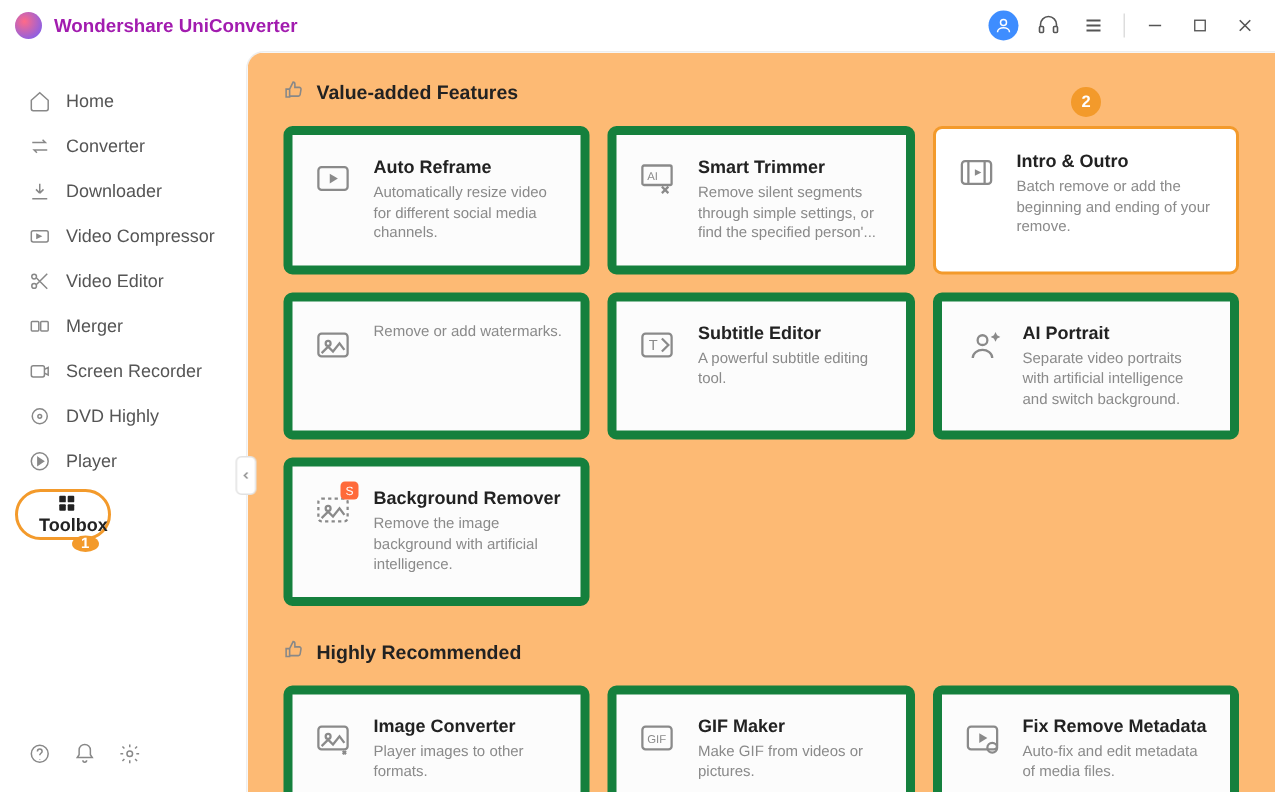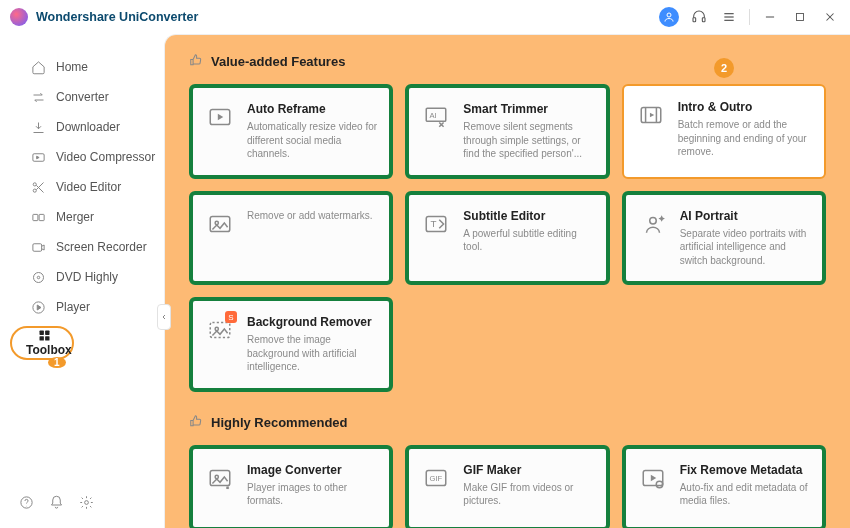--- a/index.html
+++ b/index.html
@@ -10,29 +10,29 @@
 }
 .titlebar {
   height: 34px; display: flex; align-items: center; padding: 0 10px;
   border-bottom: 1px solid transparent;
 }
 .logo {
   width: 18px; height: 18px; border-radius: 50%;
   background: radial-gradient(circle at 35% 35%, #ff6a88, #6a5cff);
   margin-right: 8px;
 }
-.app-title { font-weight: 600; font-size: 12.5px; color: #0c4a6e; }
+.app-title { font-weight: 600; font-size: 12.5px; color: #a21caf; }
 .titlebar-right { margin-left: auto; display: flex; align-items: center; gap: 10px; }
 .tbtn { width: 20px; height: 20px; display:flex;align-items:center;justify-content:center; color:#555; cursor:pointer; }
 .avatar-btn { width: 20px; height: 20px; border-radius: 50%; background:#3e8dff; color:#fff; font-size:11px; display:flex;align-items:center;justify-content:center; }
 .container { display:flex; height: calc(100% - 34px); }
 .sidebar { width: 164px; padding: 18px 0 8px 0; display:flex; flex-direction:column; position:relative; }
 .nav { list-style:none; flex:1; }
 .nav li {
-  height: 30px; display:flex; align-items:center; padding-left:30px; gap:10px;
+  height: 30px; display:flex; align-items:center; padding-left:18px; gap:10px;
   font-size:12px; color:#555; cursor:pointer;
 }
 .nav li .nicon { width:16px; height:16px; color:#888; display:flex; align-items:center; justify-content:center; }
 .active-wrap {
   border: 2px solid #f39a2b; border-radius: 18px; margin: 0 10px;
   display:flex; align-items:center; height: 34px; padding-left: 6px; position:relative;flex-direction:column;
 }
 .badge-marker {
   width: 18px; height:18px; border-radius:50%; background:#f39a2b; color:#fff;
   display:flex; align-items:center; justify-content:center; font-size:10px; font-weight:700;
@@ -46,21 +46,21 @@
 }
 .main {
   flex:1; background:#fdba74; border-radius:12px 0 0 0;
   border-left:1px solid #eee; border-top:1px solid #eee;
   padding: 18px 24px 0 24px; overflow-y:auto;
 }
 .section-head { display:flex; align-items:center; gap:8px; font-weight:700; font-size:13px; color:#222; margin-bottom:14px; }
 .section-head .thumb { color:#888; font-size:13px; }
 .grid { display:grid; grid-template-columns: repeat(3, 1fr); gap:12px; margin-bottom:22px; }
 .card {
-  border:4px solid #15803d; background:#fcfcfc; border-radius:6px;
+  border:6px solid #15803d; background:#fcfcfc; border-radius:6px;
   padding:14px 12px; display:flex; gap:12px; min-height:86px; cursor:pointer;
 }
 .card.highlight { border:2px solid #f39a2b; background:#fff; position:relative; }
 .card .cicon { width:30px; flex:0 0 30px; color:#8a8a8a; display:flex; align-items:flex-start; justify-content:center; position:relative; padding-top:2px;}
 .card .cicon svg { width:26px; height:26px; }
 .card .ctext { flex:1; }
 .card .ctitle { font-weight:700; font-size:12px; color:#222; margin-bottom:4px; }
 .card .cdesc { font-size:10px; color:#8a8a8a; line-height:1.35; }
 .card .tinybadge {
   position:absolute; top:-4px; right:-2px; width:12px; height:12px; background:#ff6a3a;

